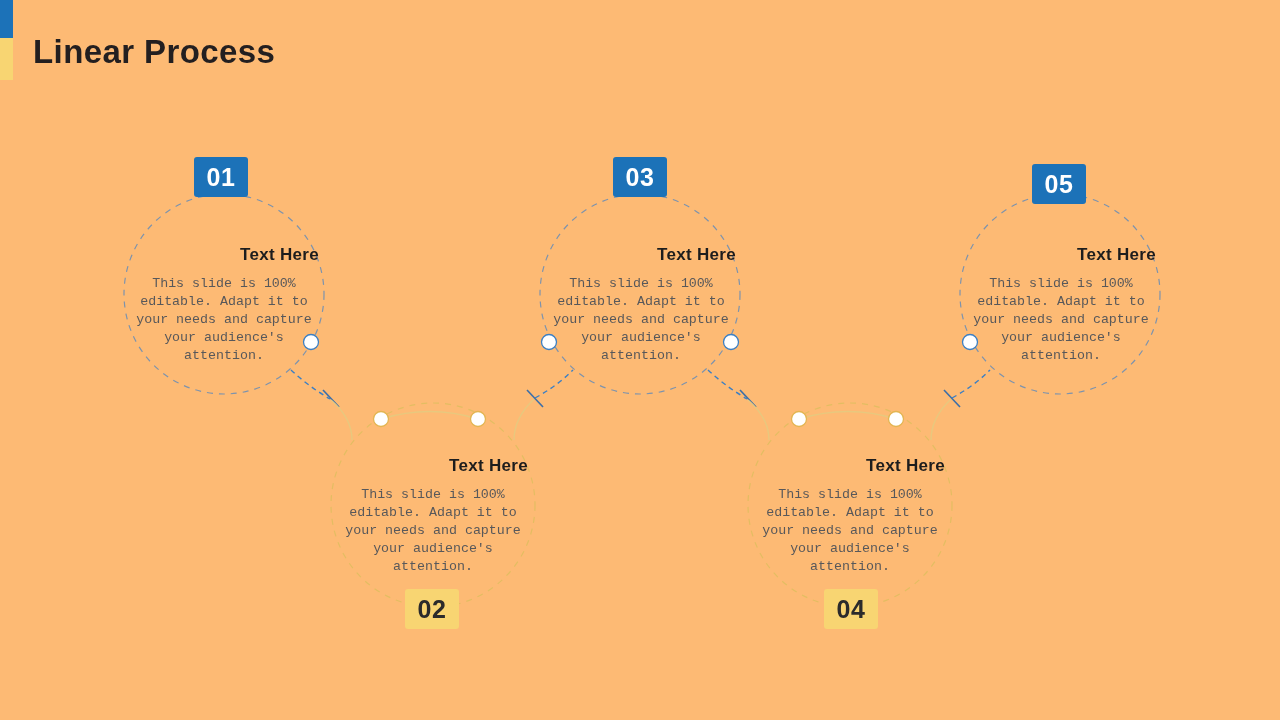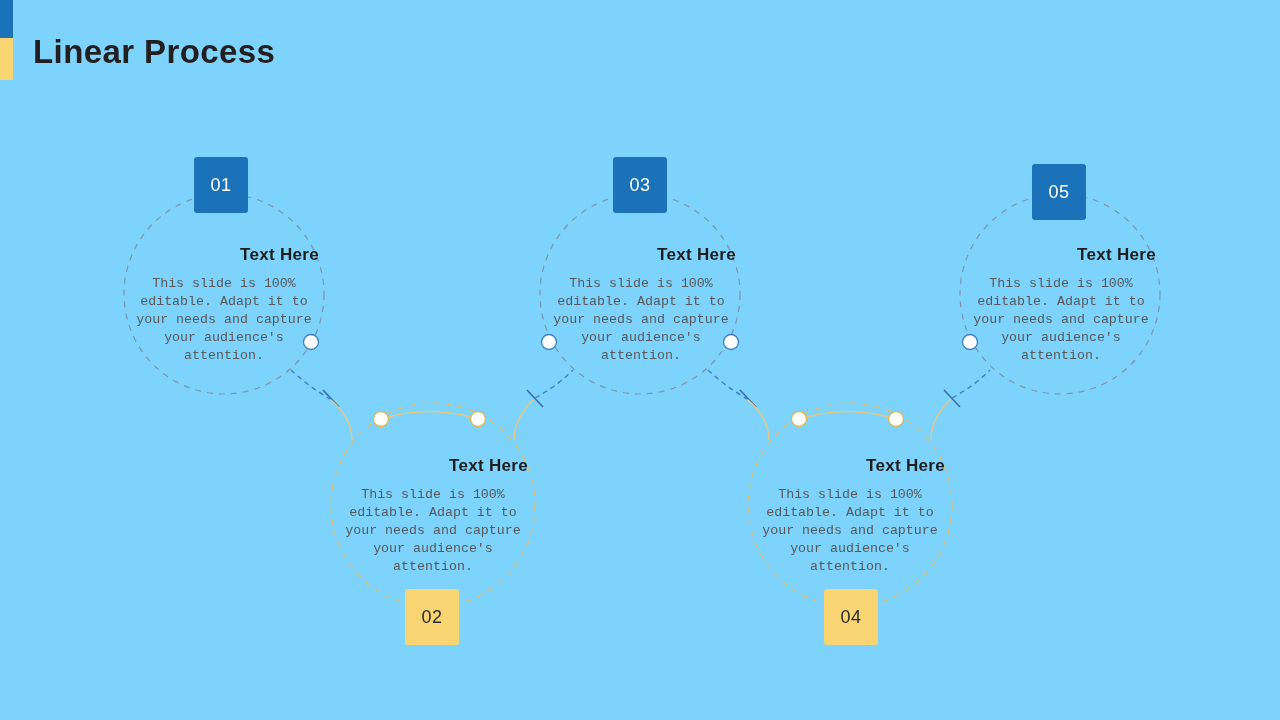--- a/index.html
+++ b/index.html
@@ -8,21 +8,21 @@
     margin: 0; padding: 0;
     width: 1280px; height: 720px;
     background: #ffffff;
     font-family: "Liberation Sans", sans-serif;
     overflow: hidden;
   }
   #slide {
     position: relative;
     width: 1280px;
     height: 720px;
-    background: #7dd3fc;
+    background: #fdba74;
   }
 
   
   .accent-bar {
     position: absolute;
     left: 0; top: 0;
     width: 13px;
     height: 80px;
   }
   .accent-top {
@@ -77,26 +77,26 @@
     color: #58585a;
     line-height: 18px;
     margin: 0;
     font-family: Liberation Mono, monospace;
   }
 
   
   .badge {
     position: absolute;
     width: 54px;
-    height: 56px;
+    height: 40px;
     display: flex;
     align-items: center;
     justify-content: center;
-    font-size: 18px;
-    font-weight: normal;
+    font-size: 25px;
+    font-weight: bold;
     letter-spacing: 0.5px;
     border-radius: 3px;
   }
   .badge-blue {
     background: #1c72b8;
     color: #ffffff;
   }
   .badge-yellow {
     background: #f8d572;
     color: #2b2b2b;

